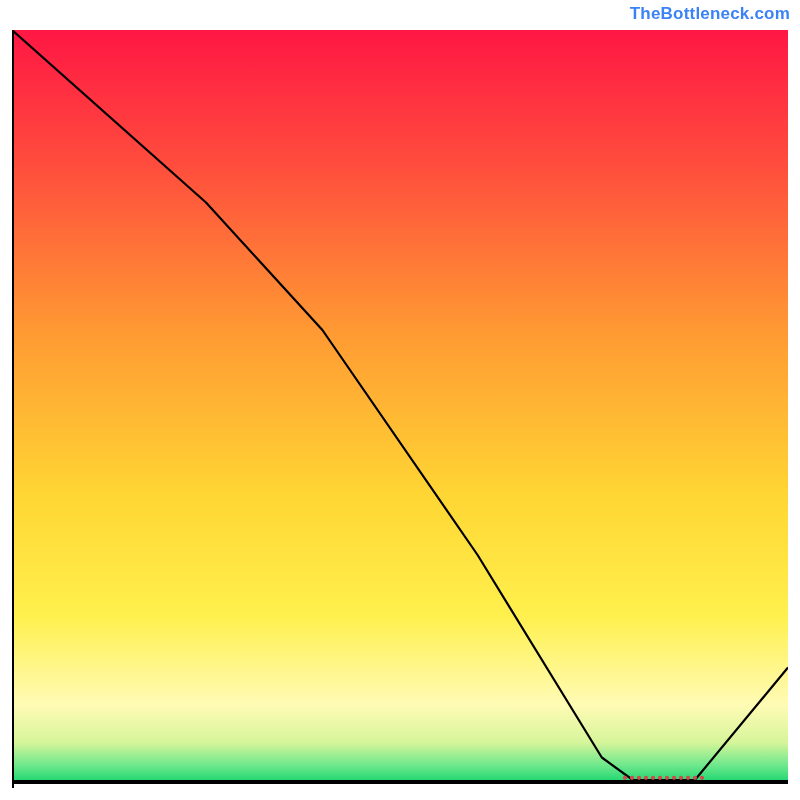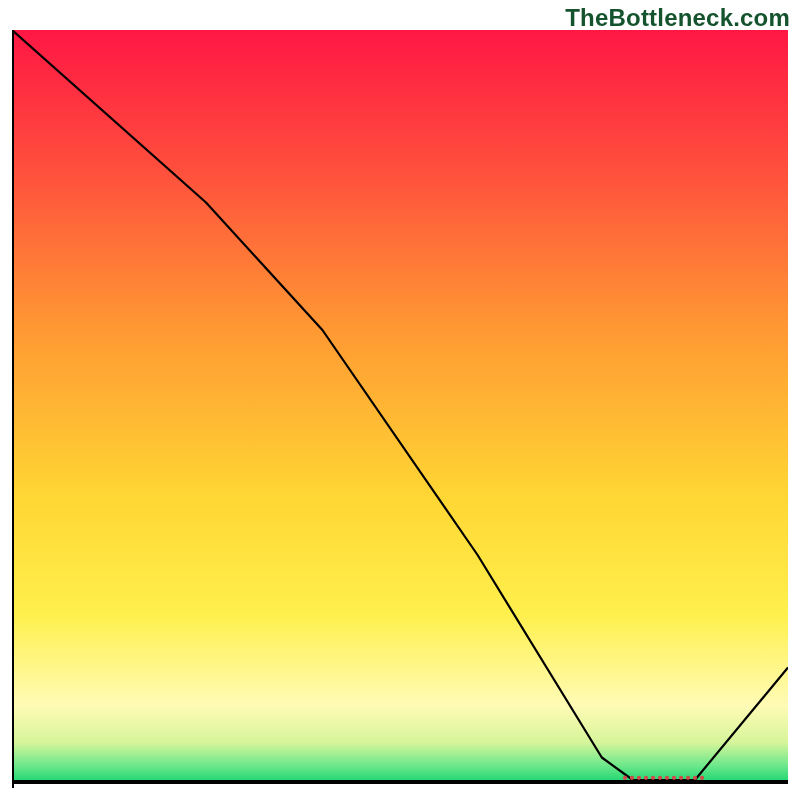--- a/index.html
+++ b/index.html
@@ -7,23 +7,23 @@
   .chart-wrap {
     position: relative;
     width: 800px;
     height: 800px;
   }
   .attribution {
     position: absolute;
     top: 4px;
     right: 10px;
     font-family: Arial, Helvetica, sans-serif;
-    font-size: 24px;
+    font-size: 17px;
     font-weight: bold;
-    color: #14532d;
+    color: #3b82f6;
     letter-spacing: 0.2px;
   }
   svg.plot {
     position: absolute;
     top: 30px;
     left: 12px;
     width: 776px;
     height: 758px;
     display: block;
   }

